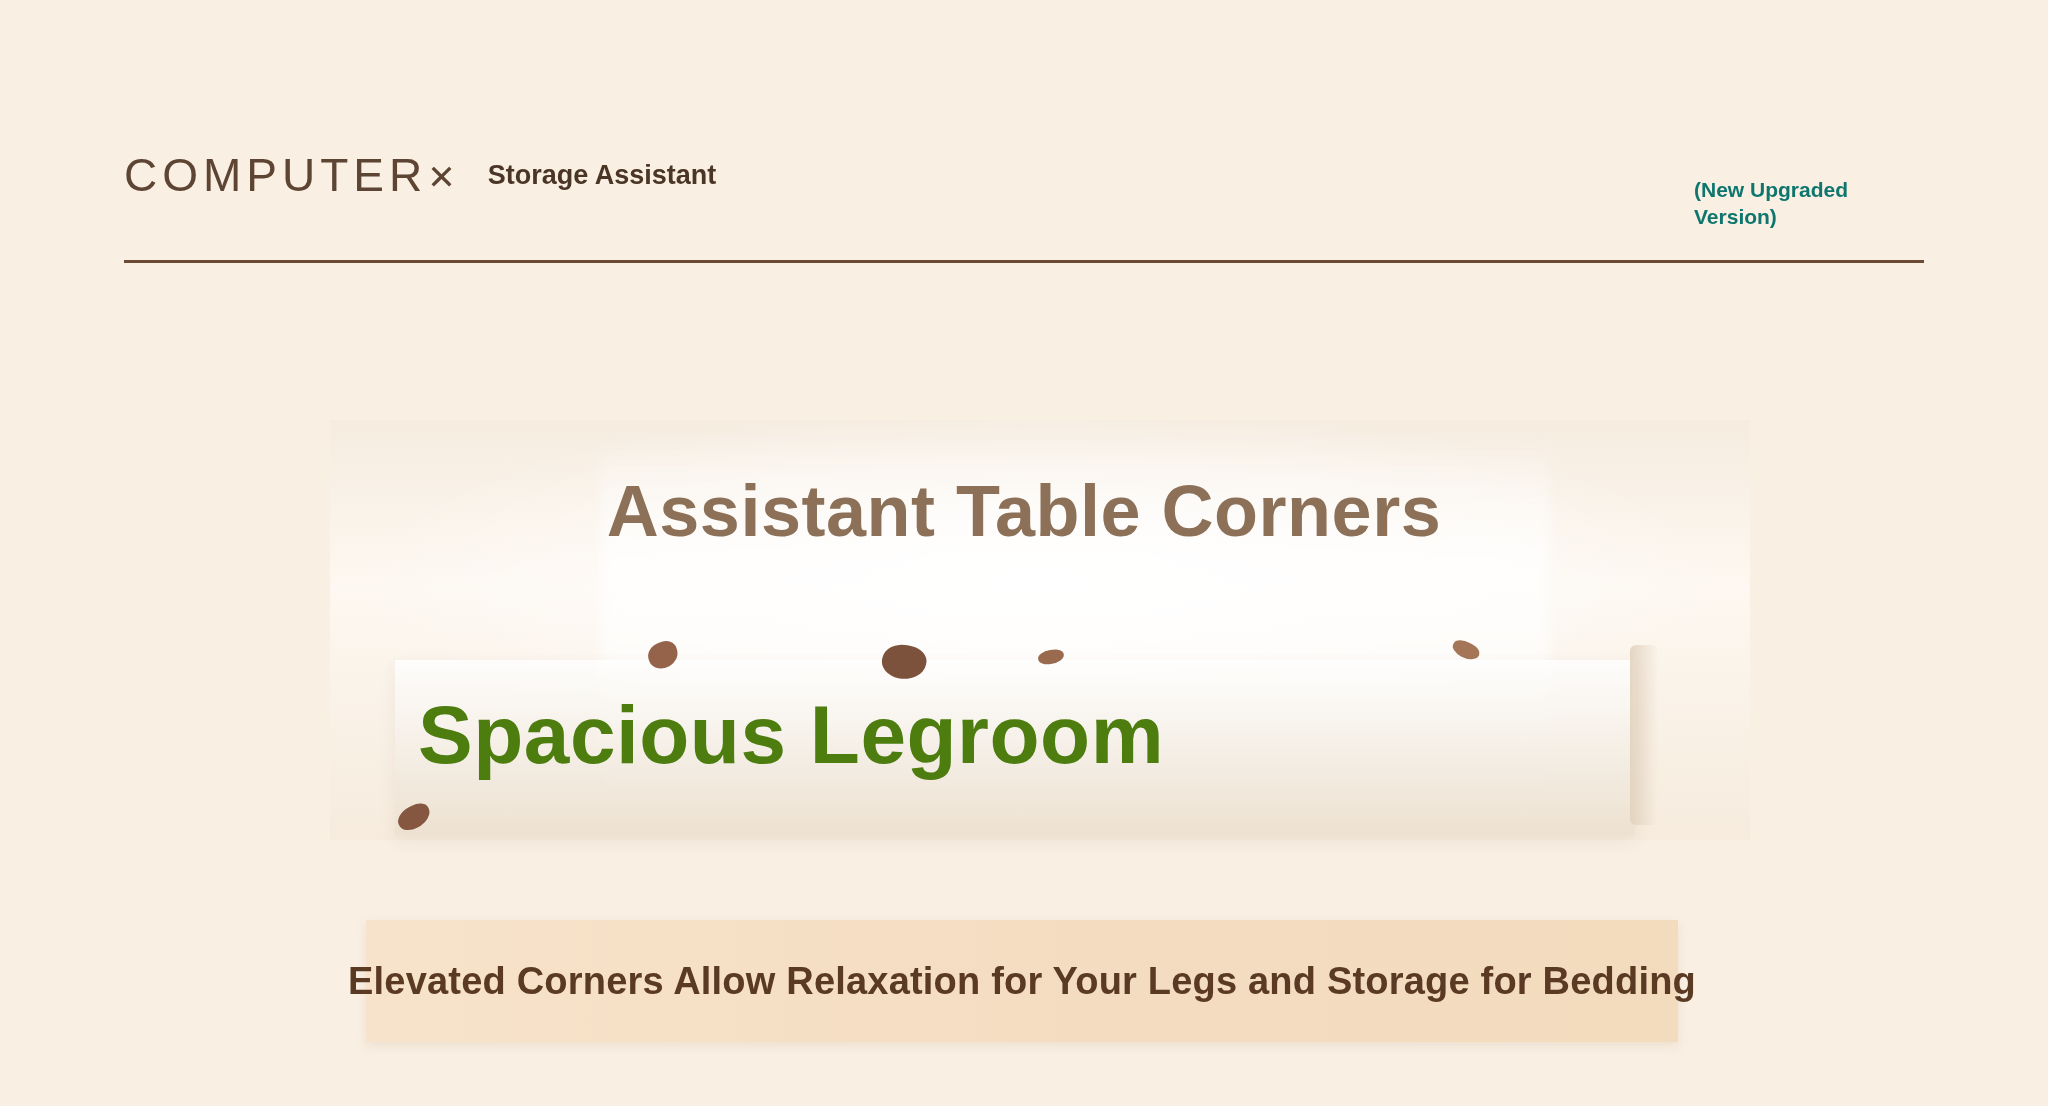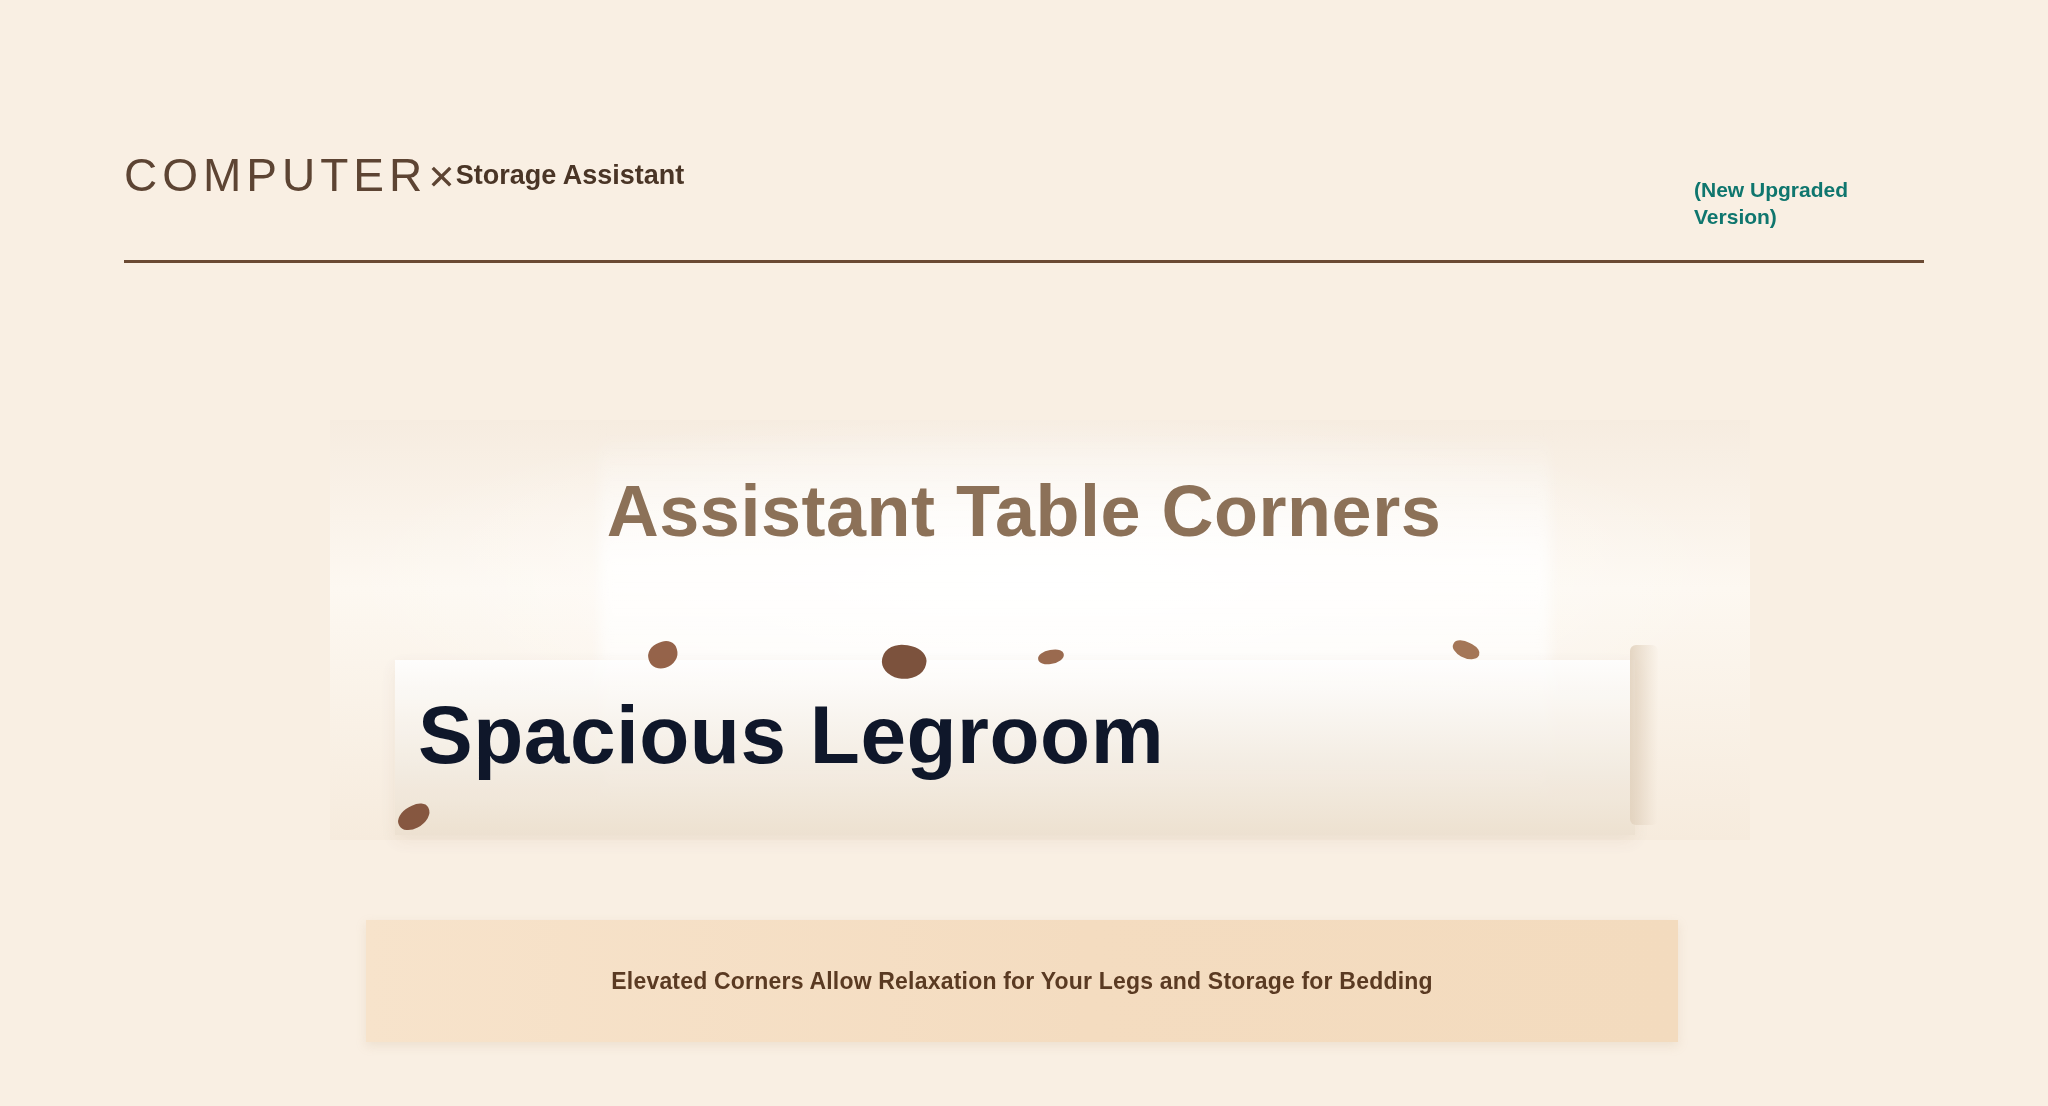--- a/index.html
+++ b/index.html
@@ -45,20 +45,21 @@
     color: #5d4433;
     font-weight: 300;
     line-height: 1;
     transform: translateY(2px);
   }
   .brand-sub {
     display: flex;
     flex-direction: column;
     justify-content: center;
     line-height: 1.22;
+    margin-left: 32px;
   }
   .brand-sub div {
     font-size: 27px;
     font-weight: bold;
     color: #4a3526;
     white-space: nowrap;
   }
   .version-note {
     width: 230px;
     padding-top: 38px;
@@ -131,39 +132,39 @@
     font-weight: bold;
     color: #8c7158;
     letter-spacing: 0.5px;
   }
   .headline-2 {
     position: absolute;
     left: 418px;
     top: 688px;
     font-size: 82px;
     font-weight: bold;
-    color: #0f172a;
+    color: #4d7c0f;
     letter-spacing: 0.5px;
   }
 
   
   .caption-bar {
     position: absolute;
     left: 366px;
     top: 920px;
     width: 1312px;
     height: 122px;
     background: linear-gradient(90deg, #f7e3cb 0%, #f4dcc0 55%, #f3dbbe 100%);
     display: flex;
     align-items: center;
     justify-content: center;
     box-shadow: 0 4px 10px rgba(190,160,120,0.18);
   }
   .caption-text {
-    font-size: 23px;
+    font-size: 38px;
     font-weight: bold;
     color: #5a3a22;
     letter-spacing: 0.2px;
     white-space: nowrap;
   }
 </style>
 </head>
 <body>
 
 <div class="header">

